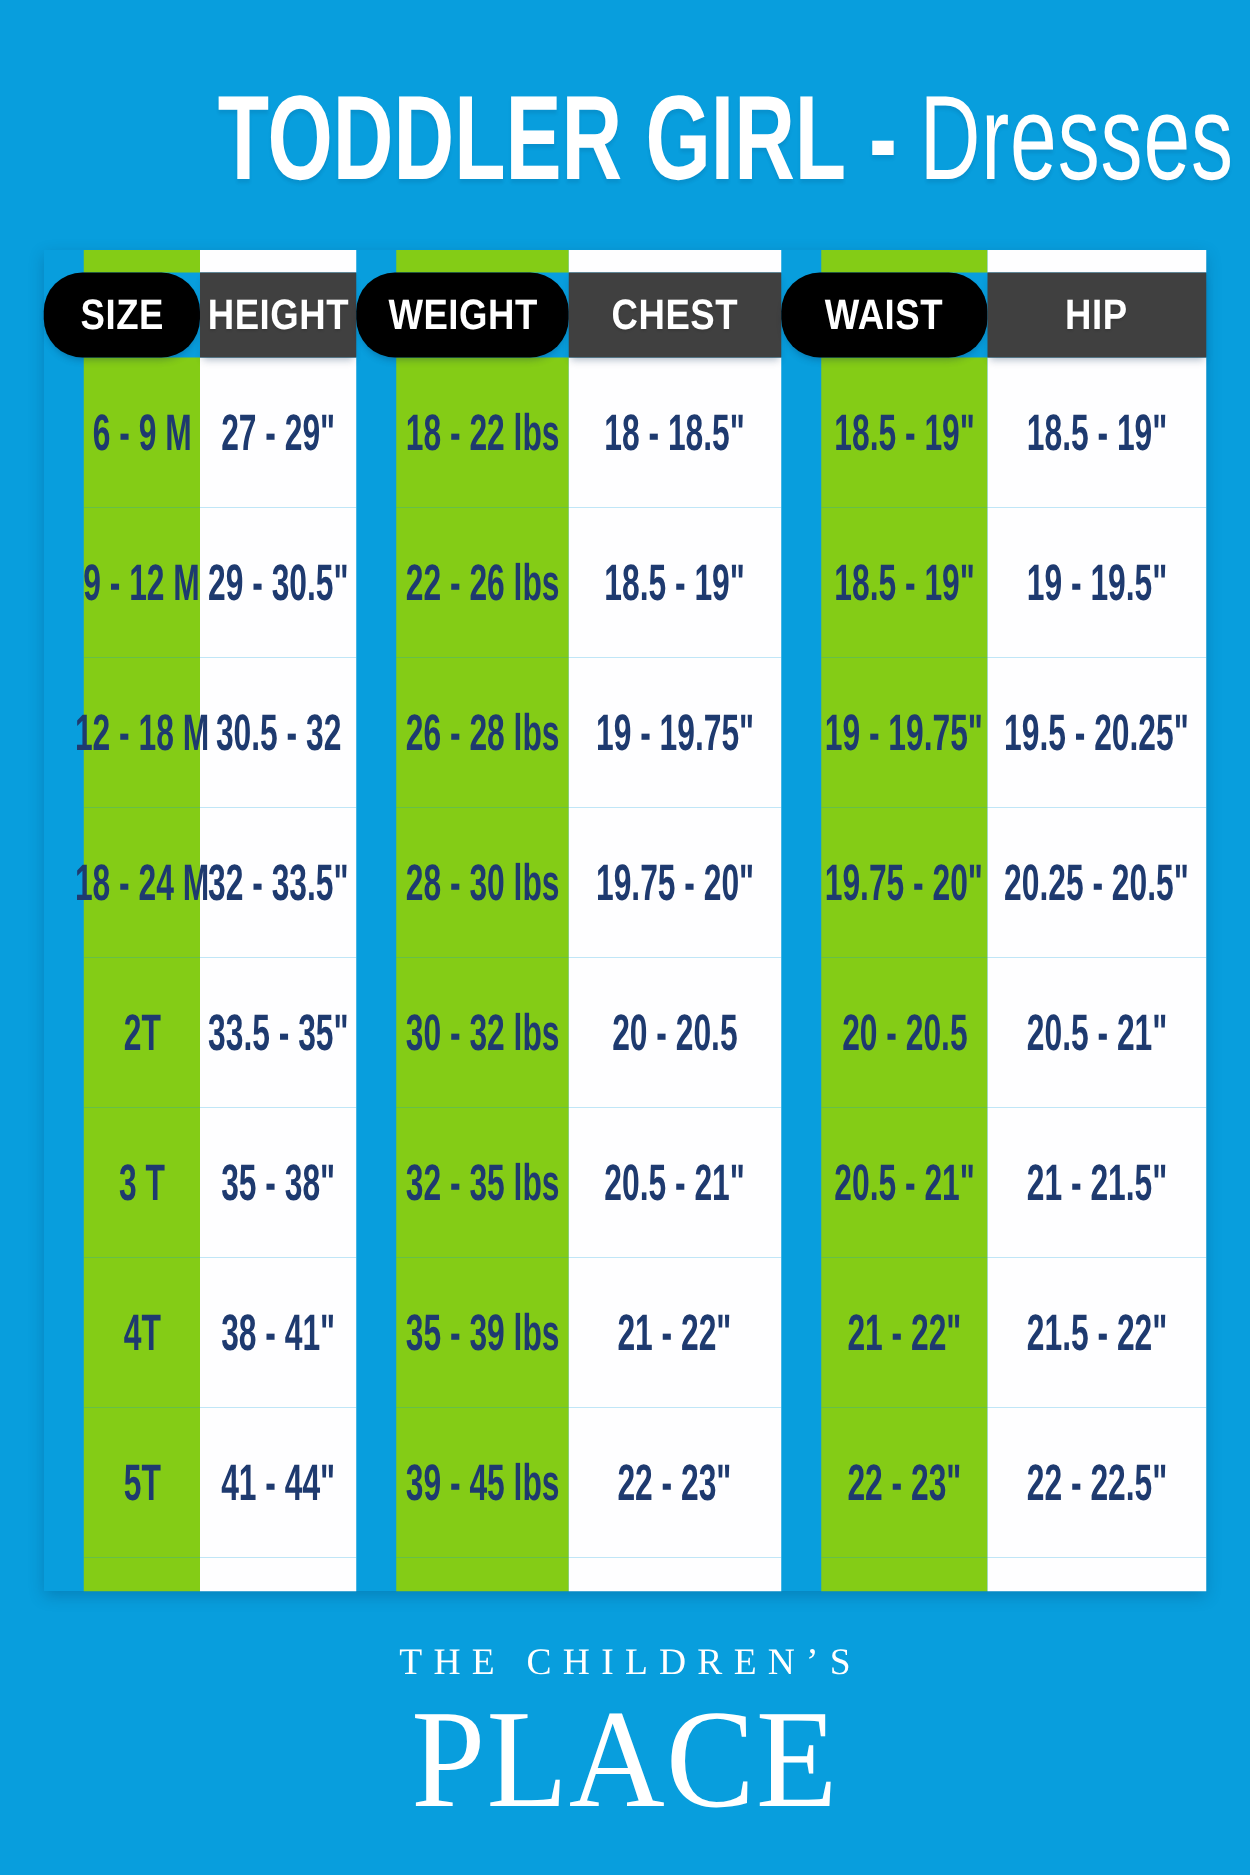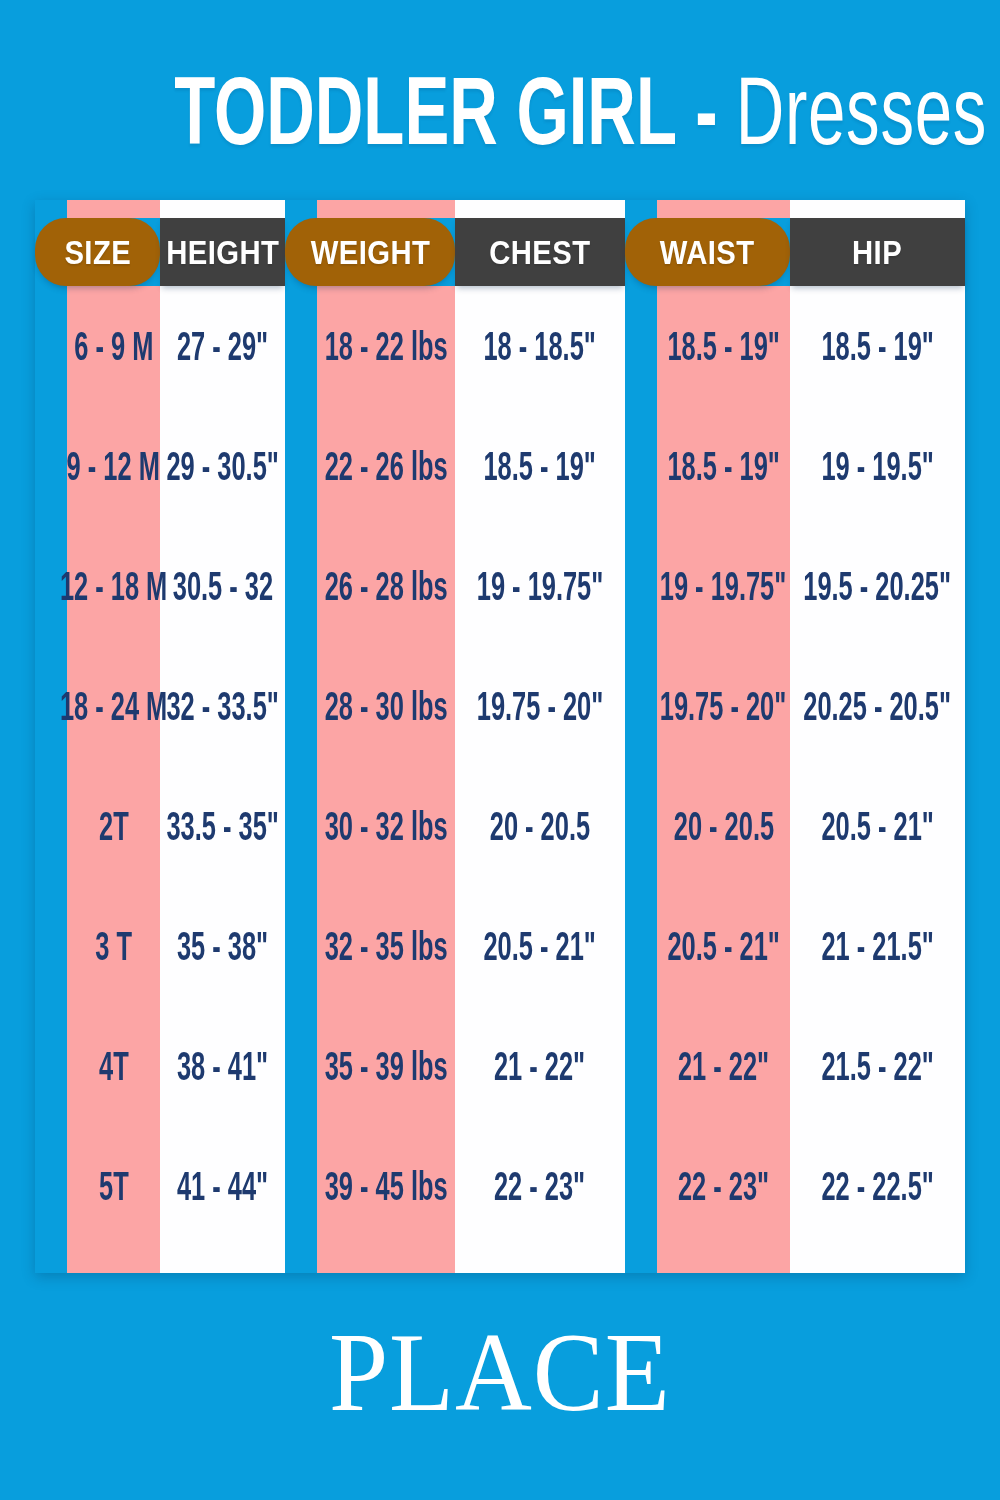--- a/index.html
+++ b/index.html
@@ -27,29 +27,29 @@
 
   
   .size-table {
     position:absolute; left:35px; top:200px;
     display:grid;
     grid-template-columns:125px 125px 170px 170px 165px 175px;
     grid-template-rows:18px 68px repeat(8,120px) 27px;
     box-shadow:0 4px 12px rgba(0,50,90,0.28);
   }
   .trow { display:contents; }
-  .col-a { background:#fca5a5;margin-left:32px; }
+  .col-a { background:#84cc16;margin-left:32px; }
   .col-b { background:#FEFEFF; }
 
   .hcell {
     display:flex; align-items:center; justify-content:center;
     color:#FFFFFF; position:relative; z-index:2;
     box-shadow:0 4px 6px -2px rgba(0,40,80,0.30);
   }
-  .hdr-light { background:#a16207;border-radius:31px; }
+  .hdr-light { background:#000000;border-radius:31px; }
   .hdr-dark  { background:#404040; }
   .hcond {
     display:inline-block; transform:scaleX(0.86);
     font-weight:700; font-size:34px; letter-spacing:0.5px;
     text-shadow:0 2px 2px rgba(0,0,0,0.12);
   }
 
   .cell { display:flex; align-items:center; justify-content:center; }
   .cond {
     display:inline-block; transform:scaleX(0.62);
@@ -285,14 +285,15 @@
     <div class="col-b"></div>
     <div class="col-a"></div>
     <div class="col-b"></div>
     <div class="col-a"></div>
     <div class="col-b"></div>
   </div>
 
 </div>
 
 <div class="logo">
+  <div class="logo-top">THE CHILDREN’S</div>
   <div class="logo-bottom">PLACE</div>
 </div>
 
 </body></html>

